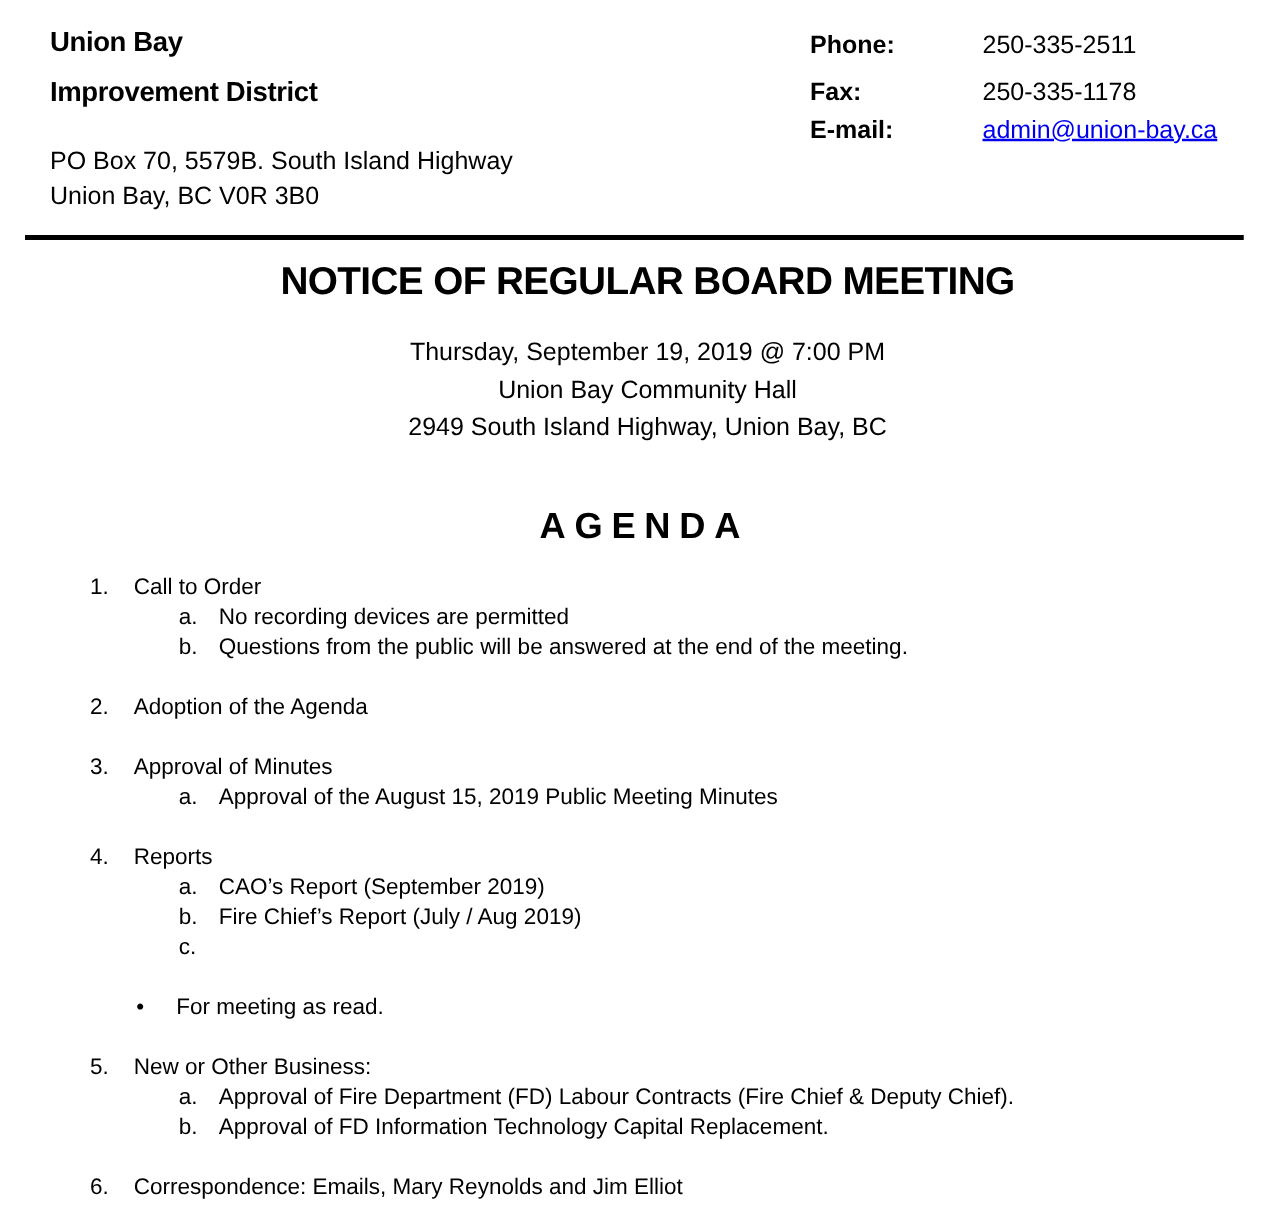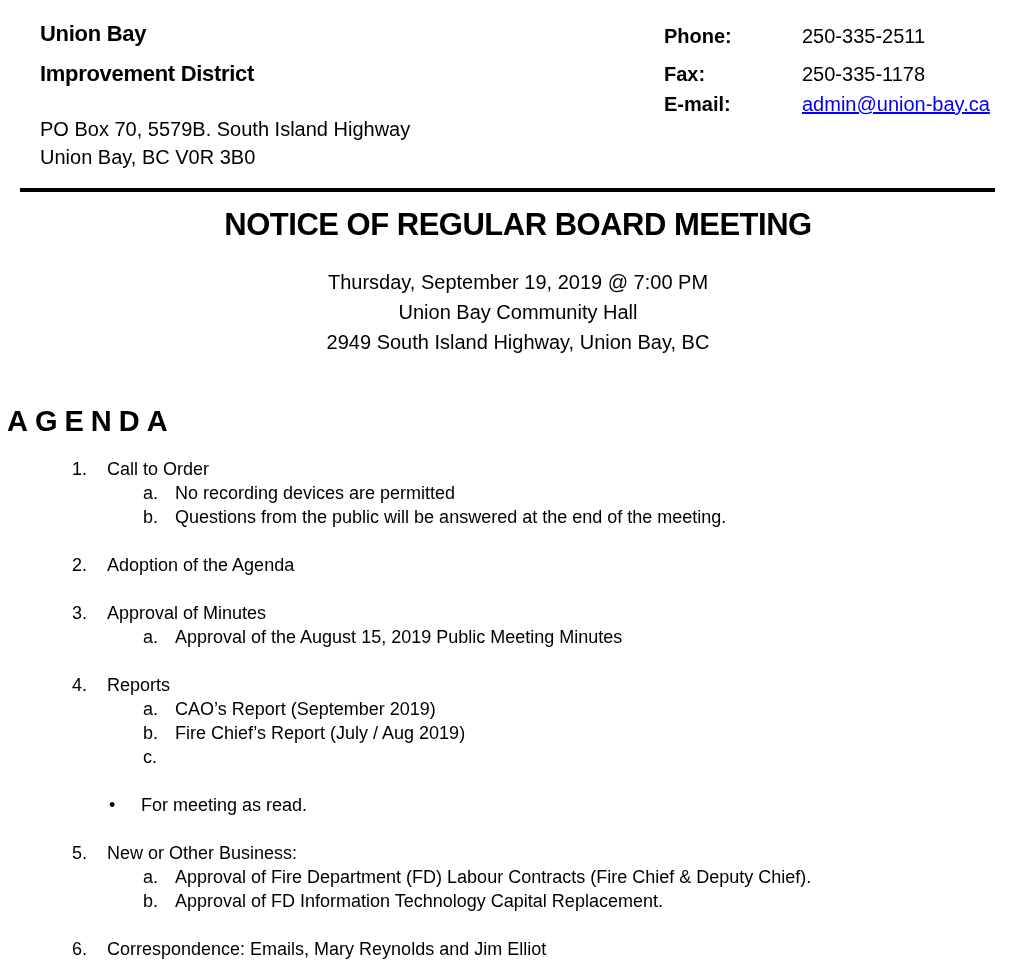--- a/index.html
+++ b/index.html
@@ -7,32 +7,32 @@
   body {
     width:1024px; height:977px;
     font-family:"Liberation Sans", sans-serif;
     color:#000000;
     position:relative;
     overflow:hidden;
   }
   .letterhead { position:relative; padding:14px 40px 0 40px; }
   .org-name { font-size:22px; font-weight:bold; line-height:40px; letter-spacing:-0.3px; }
   .org-address { font-size:20px; line-height:28px; margin-top:21px; }
-  .contact { position:absolute; left:648px; top:24px; font-size:20px;margin-left:16px; }
+  .contact { position:absolute; left:648px; top:24px; font-size:20px; }
   .contact-row { display:flex; line-height:24px; margin-bottom:6px; }
   .contact-row.gap { margin-bottom:14px; }
   .contact-label { flex:0 0 138px; font-weight:bold; }
   .contact-value a, .contact-value .link {
     color:#0000EE; text-decoration:underline; cursor:pointer;
   }
   .rule { margin:17px 0 0 20px; width:975px; height:4px; background:#000000; }
   .notice { text-align:center;padding-left:12px; }
   .notice-title { font-size:31px; font-weight:bold; line-height:36px; margin-top:15px; letter-spacing:-0.5px; }
   .notice-sub { font-size:20px; line-height:30px; margin-top:24px; }
-  .agenda-heading-wrap { margin-top:44px; margin-bottom:16px; }
+  .agenda-heading-wrap { text-align:center; margin-top:44px; margin-bottom:16px; }
   .agenda-heading { font-size:29px; font-weight:bold; letter-spacing:7px; padding-left:7px; line-height:40px; }
   .agenda { margin-left:72px; margin-right:30px; font-size:18px; }
   .agenda-group { margin-bottom:24px; }
   .agenda-group:last-child { margin-bottom:0; }
   .row { display:flex; line-height:24px; }
   .row .num { flex:0 0 35px; }
   .row.sub { padding-left:71px; }
   .row.sub .letter { flex:0 0 32px; }
   .row.bullet { padding-left:37px; margin-top:24px; }
   .row.bullet .glyph { flex:0 0 32px; }

